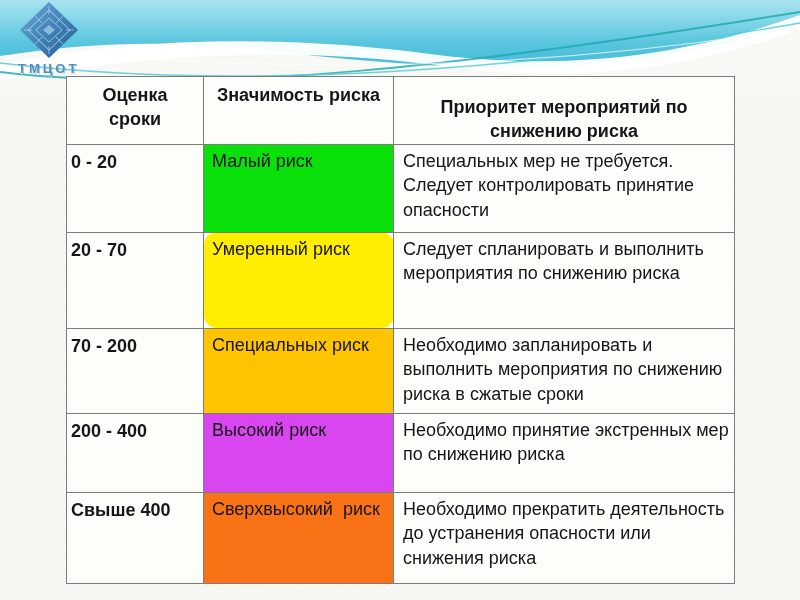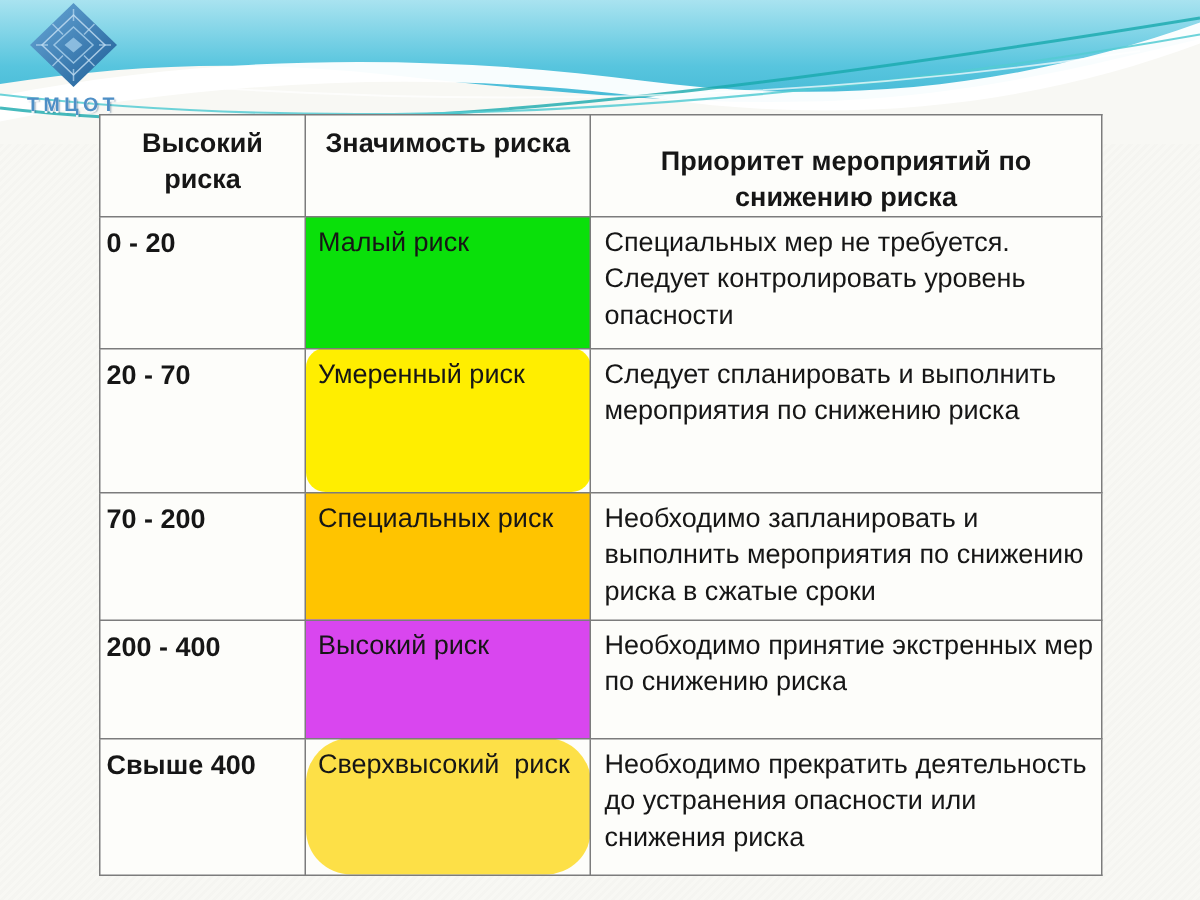--- a/index.html
+++ b/index.html
@@ -94,47 +94,47 @@
   </div>
 
   <table class="risk">
     <colgroup>
         <col class="c1">
         <col class="c2">
         <col class="c3">
       </colgroup>
     <thead>
       <tr>
-        <th>Высокий риска</th>
+        <th>Оценка сроки</th>
         <th>Значимость риска</th>
         <th>Приоритет мероприятий по снижению риска</th>
       </tr>
     </thead>
     <tbody>
         <tr>
           <td class="score">0 - 20</td>
           <td class="sig" style="background: rgb(10, 224, 10);">Малый риск</td>
-          <td class="prio">Специальных мер не требуется. Следует контролировать уровень опасности</td>
+          <td class="prio">Специальных мер не требуется. Следует контролировать принятие опасности</td>
         </tr>
         <tr>
           <td class="score">20 - 70</td>
           <td class="sig" style="background: rgb(255, 238, 0); border-radius: 13px;">Умеренный риск</td>
           <td class="prio">Следует спланировать и выполнить мероприятия по снижению риска</td>
         </tr>
         <tr>
           <td class="score">70 - 200</td>
           <td class="sig" style="background: rgb(255, 196, 0);">Специальных риск</td>
           <td class="prio">Необходимо запланировать и выполнить мероприятия по снижению риска в сжатые сроки</td>
         </tr>
         <tr>
           <td class="score">200 - 400</td>
           <td class="sig" style="background: #d946ef;">Высокий риск</td>
           <td class="prio">Необходимо принятие экстренных мер по снижению риска</td>
         </tr>
         <tr>
           <td class="score">Свыше 400</td>
-          <td class="sig" style="background: #fde047; border-radius: 30px;">Сверхвысокий  риск</td>
+          <td class="sig" style="background: #f97316;">Сверхвысокий  риск</td>
           <td class="prio">Необходимо прекратить деятельность до устранения опасности или снижения риска</td>
         </tr>
       </tbody>
   </table>
 
 </div>
 
 </body></html>

